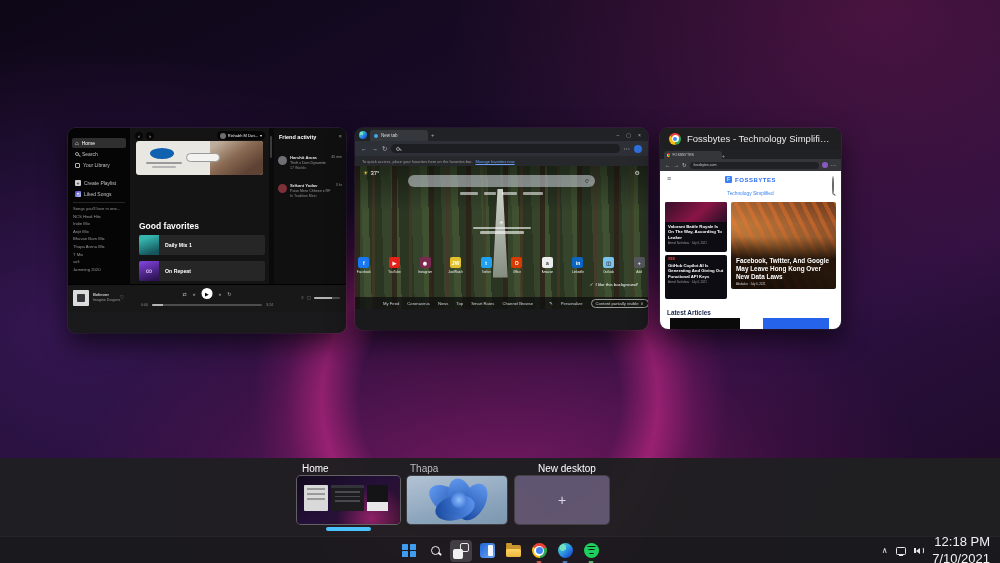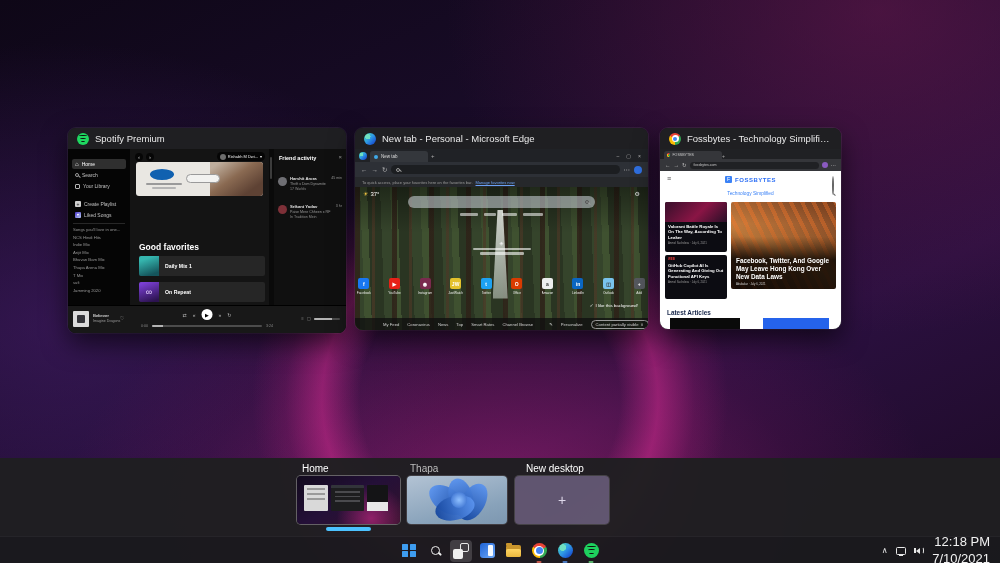--- a/index.html
+++ b/index.html
@@ -222,28 +222,20 @@
   .spk .wv{width:3px;height:7px;border:1px solid transparent;border-right:1.2px solid #e8e8e8;border-radius:0 60% 60% 0/0 50% 50% 0;margin-left:1px}
   .clock{text-align:right;color:#f0f0f0;font-size:13px;line-height:1.25}
 </style>
 </head>
 <body>
 
 <div class="screen">
   <div class="wallpaper"></div>
 
   <section class="wincard" style="left:68px;top:128px;width:278px;height:205px">
-    <header class="winhead">
-      <span class="spicon">
-          <i></i>
-          <i></i>
-          <i></i>
-        </span>
-      <span class="wintitle">Spotify Premium</span>
-    </header>
     <div class="winbody sp-body">
       <div class="sp-side">
         <div style="height:9px"></div>
         <div class="snav active">
             <span class="gl">⌂</span>
             <span>Home</span>
           </div>
         <div class="snav">
             <span class="mag"></span>
             <span>Search</span>
@@ -348,24 +340,20 @@
           <span>▢</span>
           <span class="vol">
               <i></i>
             </span>
         </div>
       </div>
     </div>
   </section>
 
   <section class="wincard" style="left:355px;top:128px;width:293px;height:202px">
-    <header class="winhead">
-      <span class="edgeicon"></span>
-      <span class="wintitle">New tab - Personal - Microsoft Edge</span>
-    </header>
     <div class="winbody edge-body">
       <div class="e-tabs">
         <span class="edgeicon" style="width:8px;height:8px"></span>
         <div class="e-tab">
           <span class="fv"></span>
           <span>New tab</span>
         </div>
         <span class="e-plus">+</span>
         <div class="e-winctl">
           <span>–</span>
@@ -543,21 +531,21 @@
         <div class="fb-latest">Latest Articles</div>
         <div class="fb-blk1"></div>
         <div class="fb-blk2"></div>
       </div>
     </div>
   </section>
 
   <div class="band">
     <span class="dsk-label" style="left:302px;top:5px">Home</span>
     <span class="dsk-label dim" style="left:410px;top:5px">Thapa</span>
-    <span class="dsk-label" style="left:526px;top:5px">New desktop</span>
+    <span class="dsk-label" style="left:538px;top:5px">New desktop</span>
   </div>
   <div class="dsk-thumb home-thumb">
     <div class="mw mw1">
         <i></i>
         <i></i>
         <i></i>
       </div>
     <div class="mw mw2">
         <i></i>
         <i></i>

